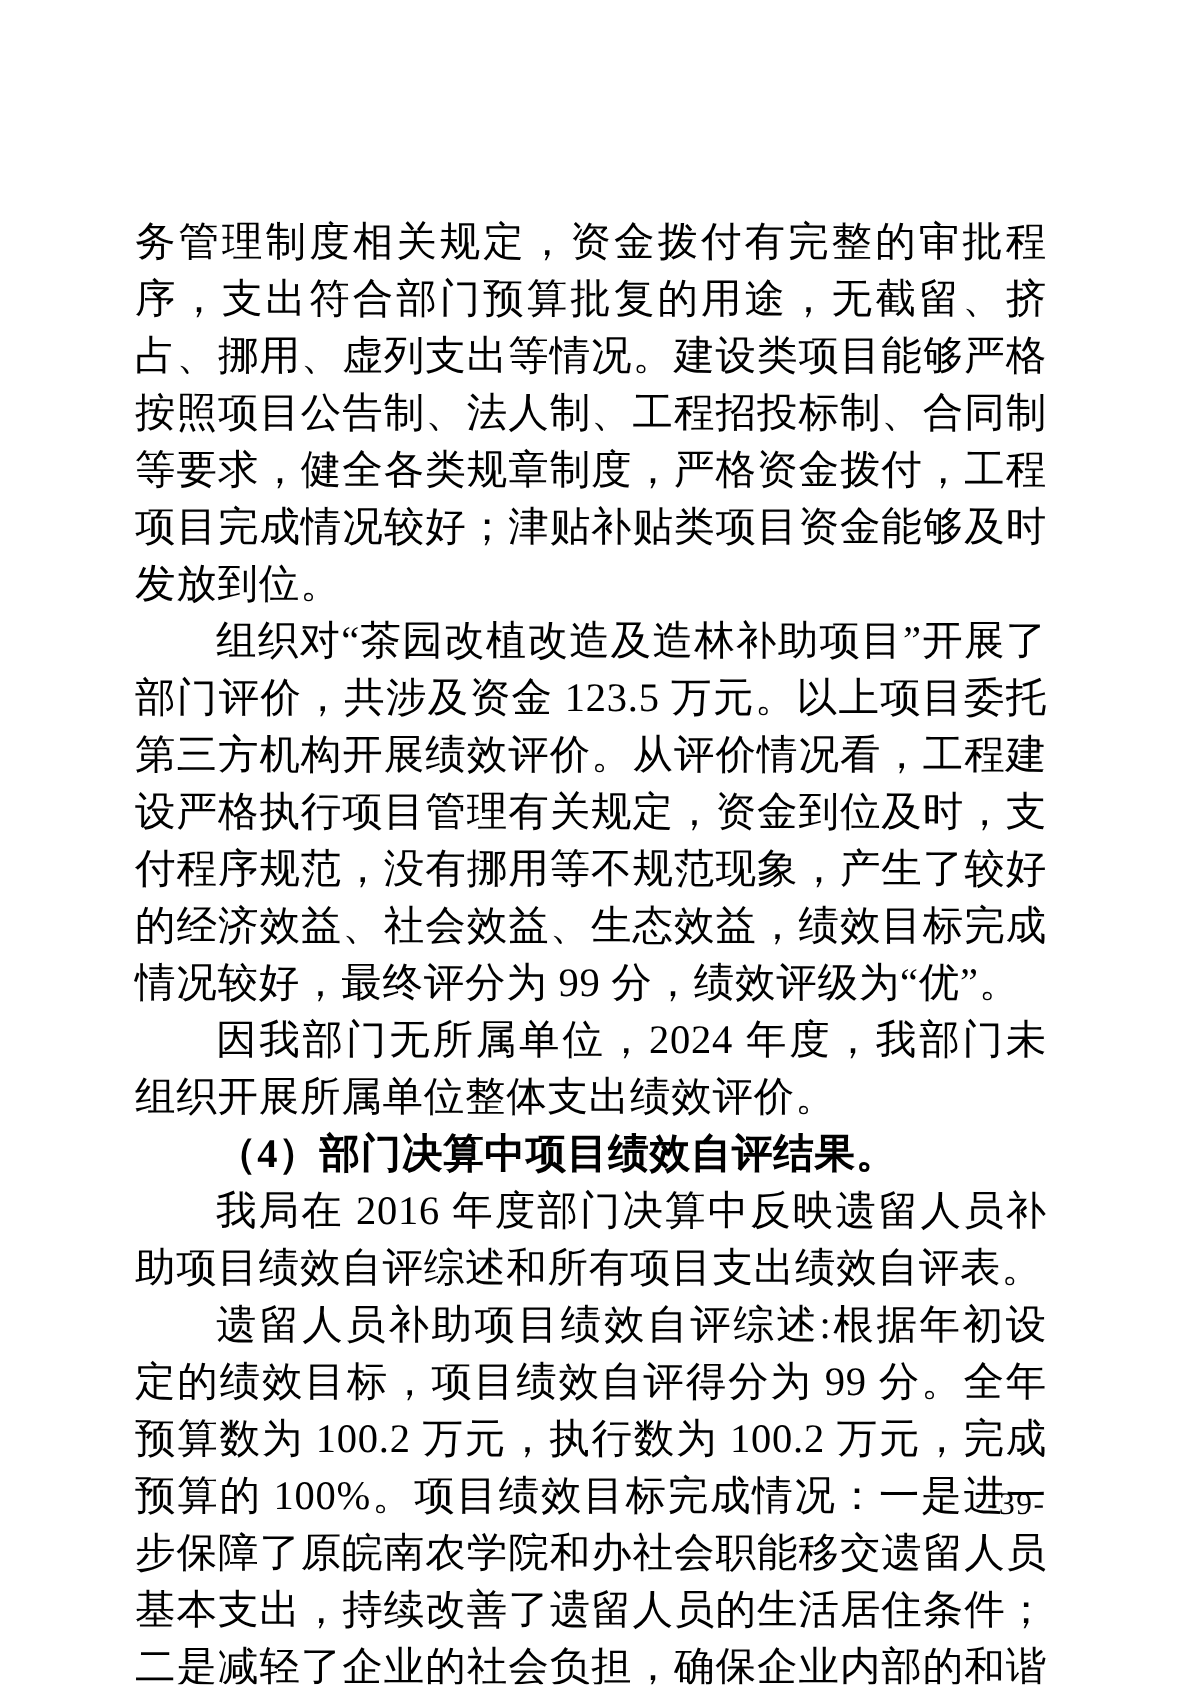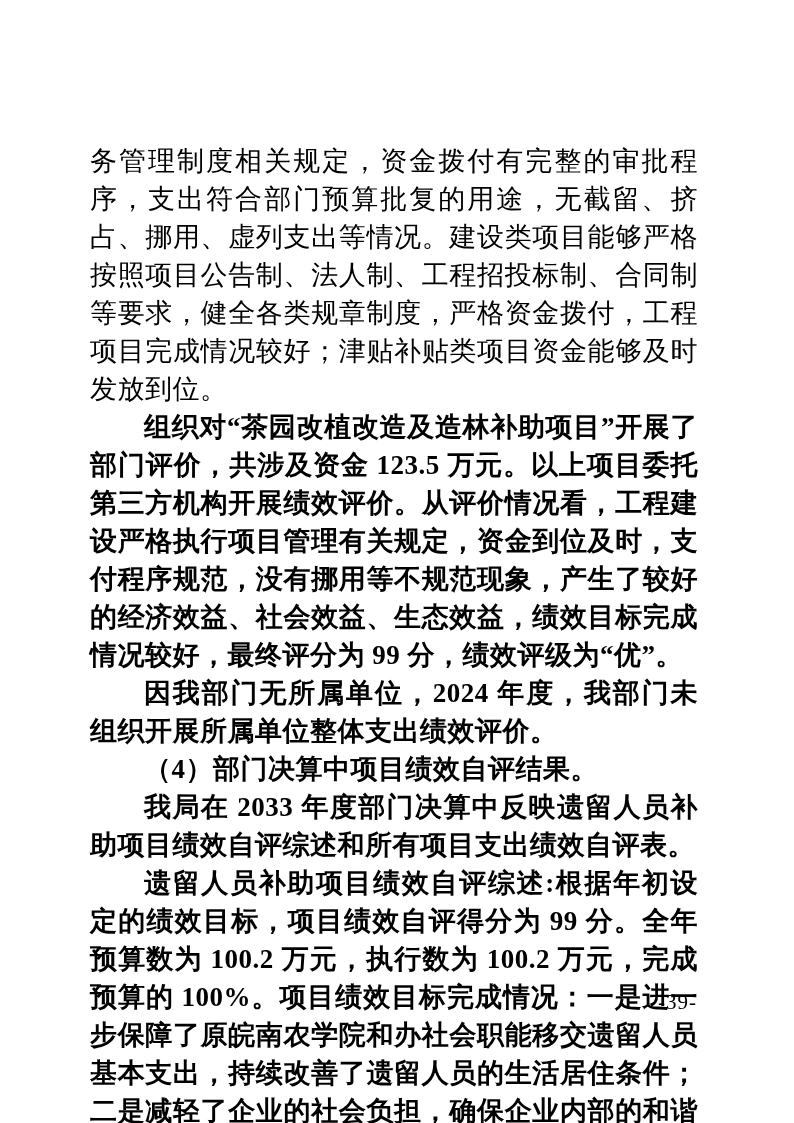--- a/index.html
+++ b/index.html
@@ -26,21 +26,20 @@
     text-align: justify;
     text-justify: inter-ideograph;
     letter-spacing: 0.5px;
   }
   .content p {
     margin: 0;
     padding: 0;
   }
   .para-indent {
     text-indent: 2em;
-    font-weight: bold;
   }
   .para-heading {
     text-indent: 2em;
     font-weight: bold;
   }
   .page-number {
     position: absolute;
     top: 989px;
     right: 97px;
     font-size: 21px;
@@ -50,17 +49,17 @@
 </style>
 </head>
 <body>
 
 <div class="page">
   <div class="content">
     <p class="para-plain">务管理制度相关规定，资金拨付有完整的审批程序，支出符合部门预算批复的用途，无截留、挤占、挪用、虚列支出等情况。建设类项目能够严格按照项目公告制、法人制、工程招投标制、合同制等要求，健全各类规章制度，严格资金拨付，工程项目完成情况较好；津贴补贴类项目资金能够及时发放到位。</p>
     <p class="para-indent">组织对“茶园改植改造及造林补助项目”开展了部门评价，共涉及资金 123.5 万元。以上项目委托第三方机构开展绩效评价。从评价情况看，工程建设严格执行项目管理有关规定，资金到位及时，支付程序规范，没有挪用等不规范现象，产生了较好的经济效益、社会效益、生态效益，绩效目标完成情况较好，最终评分为 99 分，绩效评级为“优”。</p>
     <p class="para-indent">因我部门无所属单位，2024 年度，我部门未组织开展所属单位整体支出绩效评价。</p>
     <p class="para-heading">（4）部门决算中项目绩效自评结果。</p>
-    <p class="para-indent">我局在 2033 年度部门决算中反映遗留人员补助项目绩效自评综述和所有项目支出绩效自评表。</p>
+    <p class="para-indent">我局在 2016 年度部门决算中反映遗留人员补助项目绩效自评综述和所有项目支出绩效自评表。</p>
     <p class="para-indent">遗留人员补助项目绩效自评综述:根据年初设定的绩效目标，项目绩效自评得分为 99 分。全年预算数为 100.2 万元，执行数为 100.2 万元，完成预算的 100%。项目绩效目标完成情况：一是进一步保障了原皖南农学院和办社会职能移交遗留人员基本支出，持续改善了遗留人员的生活居住条件；二是减轻了企业的社会负担，确保企业内部的和谐稳定。发现的主要问题及原因：未细化</p>
   </div>
   <div class="page-number">-39-</div>
 </div>
 
 </body></html>

